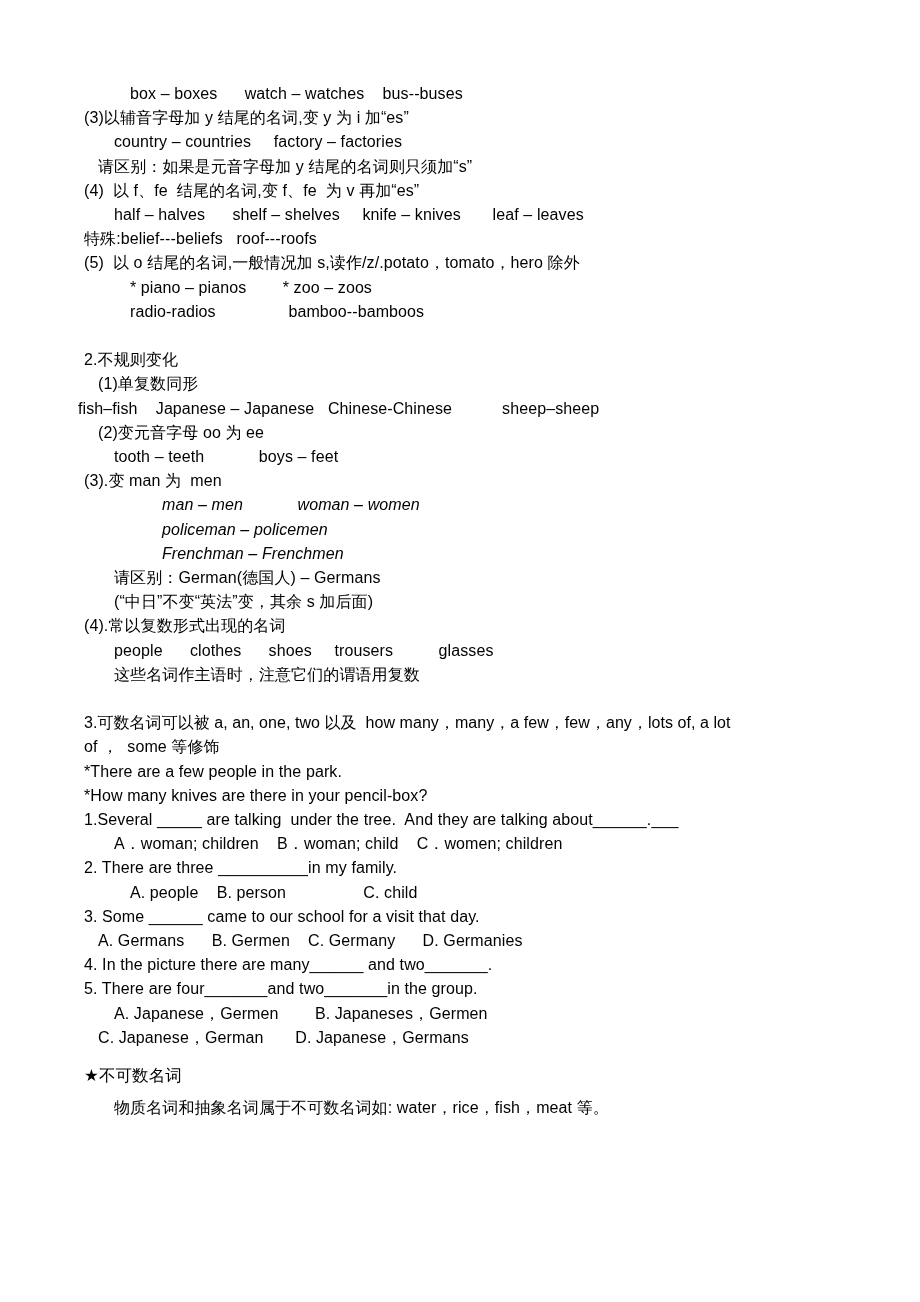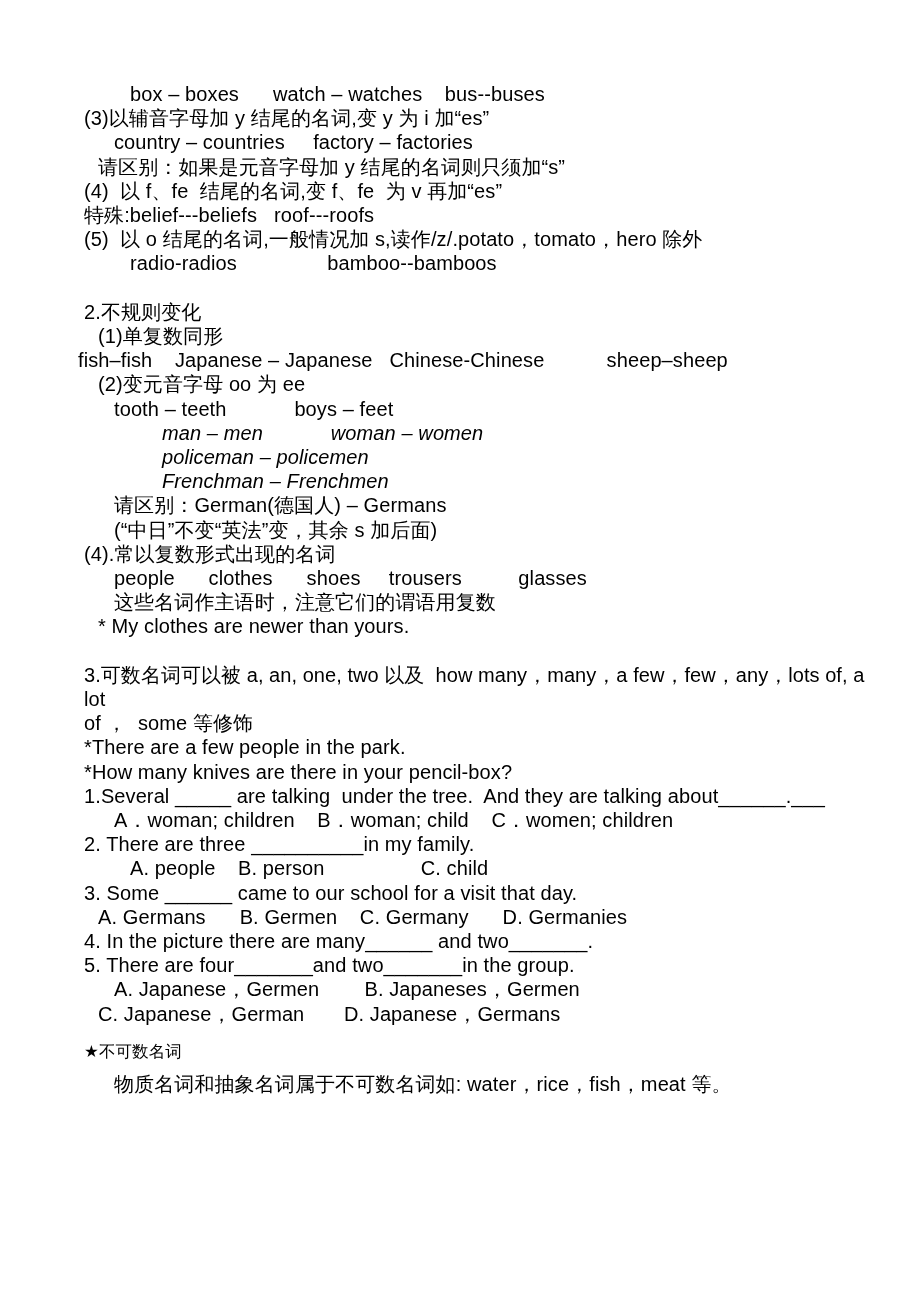--- a/index.html
+++ b/index.html
@@ -17,21 +17,21 @@
   }
   .page {
     position: relative;
     width: 920px;
     height: 1302px;
     box-sizing: border-box;
     padding: 82px 40px 0 84px;
     background: #ffffff;
   }
   .line {
-    font-size: 20px;
+    font-size: 16px;
     line-height: 24.2px;
     white-space: pre-wrap;
     letter-spacing: 0.1px;
     min-height: 24.2px;
   }
   .blank {
     height: 24.2px;
   }
   .blank-sm {
     height: 12px;
@@ -53,40 +53,42 @@
 </head>
 <body>
 
 <div class="page">
 
   <div class="line ind-3">box – boxes      watch – watches    bus--buses</div>
   <div class="line ind-neg">(3)以辅音字母加 y 结尾的名词,变 y 为 i 加“es”</div>
   <div class="line ind-2">country – countries     factory – factories</div>
   <div class="line ind-1">请区别：如果是元音字母加 y 结尾的名词则只须加“s”</div>
   <div class="line ind-neg">(4)  以 f、fe  结尾的名词,变 f、fe  为 v 再加“es”</div>
+  <div class="line ind-2">half – halves      shelf – shelves     knife – knives       leaf – leaves</div>
   <div class="line ind-neg">特殊:belief---beliefs   roof---roofs</div>
   <div class="line ind-neg">(5)  以 o 结尾的名词,一般情况加 s,读作/z/.potato，tomato，hero 除外</div>
+  <div class="line ind-3">* piano – pianos        * zoo – zoos</div>
   <div class="line ind-3">radio-radios                bamboo--bamboos</div>
 
   <div class="blank"></div>
 
   <div class="line ind-neg">2.不规则变化</div>
   <div class="line ind-1">(1)单复数同形</div>
   <div class="line" style="padding-left:0px;margin-left:-6px;">fish–fish    Japanese – Japanese   Chinese-Chinese           sheep–sheep</div>
   <div class="line ind-1">(2)变元音字母 oo 为 ee</div>
   <div class="line ind-2">tooth – teeth            boys – feet</div>
+  <div class="line ind-neg">(3).变 man 为  men</div>
   <div class="line ind-6">man – men            woman – women</div>
   <div class="line ind-6">policeman – policemen</div>
   <div class="line ind-6">Frenchman – Frenchmen</div>
   <div class="line ind-2">请区别：German(德国人) – Germans</div>
   <div class="line ind-2">(“中日”不变“英法”变，其余 s 加后面)</div>
   <div class="line ind-neg">(4).常以复数形式出现的名词</div>
   <div class="line ind-2">people      clothes      shoes     trousers          glasses</div>
   <div class="line ind-2">这些名词作主语时，注意它们的谓语用复数</div>
-  <div class="line ind-1">* My clothes are newer than yours.</div>
 
   <div class="blank"></div>
 
   <div class="line ind-neg wide">3.可数名词可以被 a, an, one, two 以及  how many，many，a few，few，any，lots of, a lot</div>
   <div class="line ind-neg">of ，  some 等修饰</div>
   <div class="line ind-neg">*There are a few people in the park.</div>
   <div class="line ind-neg">*How many knives are there in your pencil-box?</div>
 
   <div class="line ind-neg">1.Several _____ are talking  under the tree.  And they are talking about______.___</div>
   <div class="line ind-2">A．woman; children    B．woman; child    C．women; children</div>

